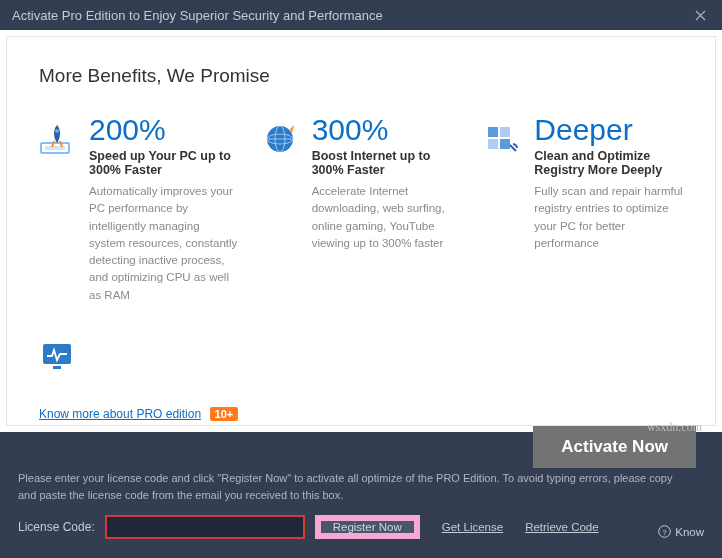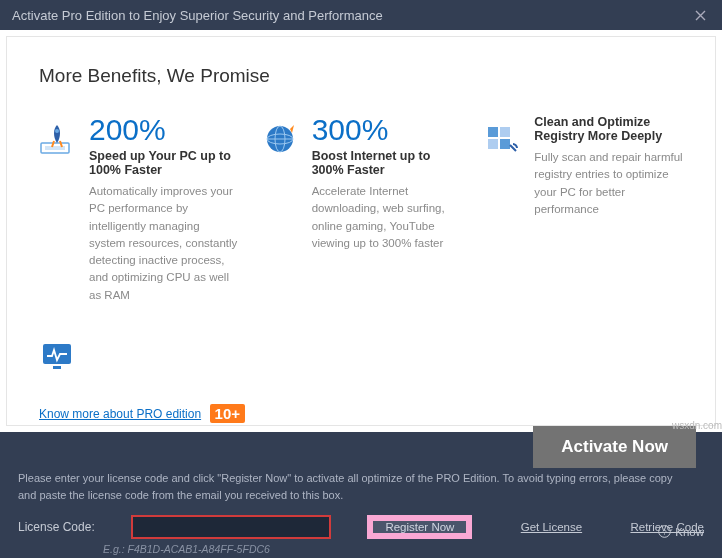--- a/index.html
+++ b/index.html
@@ -16,34 +16,34 @@
     .benefits { display: grid; grid-template-columns: 1fr 1fr 1fr; column-gap: 24px; row-gap: 28px; }
     .benefit { display: flex; gap: 14px; }
     .benefit-icon { width: 36px; height: 36px; flex-shrink: 0; margin-top: 6px; }
     .benefit-body { flex: 1; }
     .benefit-title { font-size: 30px; color: #0b6fc7; font-weight: 300; line-height: 1; margin-bottom: 4px; }
     .benefit-sub { font-size: 12.5px; color: #333; font-weight: 600; margin-bottom: 6px; }
     .benefit-desc { font-size: 11.5px; color: #8a8a8a; line-height: 1.5; }
     
     .know-more-row { margin-top: 30px; }
     .know-more { font-size: 12px; color: #0b6fc7; text-decoration: underline; cursor: pointer; }
-    .badge { display: inline-block; background: #ff7a1a; color: #fff; font-size: 15px; padding: 1px 5px; border-radius: 2px; margin-left: 4px; vertical-align: middle; font-weight: 600; }
+    .badge { display: inline-block; background: #ff7a1a; color: #fff; font-size: 11px; padding: 1px 5px; border-radius: 2px; margin-left: 4px; vertical-align: middle; font-weight: 600; }
     
     .footer { background: #333e53; color: #c5cad4; padding: 10px 18px 14px 18px; height: 132px; position: relative; }
     .activate-btn { position: absolute; top: -6px; right: 26px; background: #737373; color: #fff; border: none; padding: 11px 28px; font-size: 17px; font-weight: 600; cursor: pointer; }
     .footer-instr { font-size: 11px; line-height: 1.5; margin-top: 28px; color: #aeb5c4; max-width: 660px; }
-    .license-row { display: flex; align-items: center; gap: 10px; margin-top: 12px; justify-content: space-between; }
+    .license-row { display: flex; align-items: center; gap: 10px; margin-top: 12px; }
     .license-label { font-size: 12px; color: #c5cad4; }
     .license-input { width: 200px; height: 24px; background: #1e2838; border: 2px solid #d13b3b; color: #fff; padding: 0 6px; font-size: 12px; }
     .register-btn { height: 24px; background: #4a556b; border: 6px solid #f9a8d4; color: #d0d5e0; padding: 0 12px; font-size: 11.5px; cursor: pointer; }
     .footer-link { font-size: 11.5px; color: #c5cad4; text-decoration: underline; cursor: pointer; margin-left: 12px; }
     .help-icon { position: absolute; right: 18px; bottom: 26px; display: flex; align-items: center; gap: 4px; font-size: 11.5px; color: #c5cad4; cursor: pointer; }
     .example-row { font-size: 10.5px; color: #8992a4; font-style: italic; margin-top: 4px; margin-left: 85px; }
     
-    .watermark { position: absolute; right: 0; top: 420px; font-size: 10px; color: #bbb; writing-mode: horizontal-tb; transform: none; }
+    .watermark { position: absolute; right: 20px; top: 420px; font-size: 12px; color: #bbb; writing-mode: horizontal-tb; transform: none; font-family: Liberation Serif, serif; }
   </style>
 </head>
 <body>
 
 <div class="titlebar">
   <span class="titlebar-text">Activate Pro Edition to Enjoy Superior Security and Performance</span>
   <div class="close-btn">
     <svg width="11" height="11" viewBox="0 0 11 11">
         <path d="M1 1 L10 10 M10 1 L1 10" stroke="#aab" stroke-width="1.4" fill="none"></path>
       </svg>
@@ -60,21 +60,21 @@
         <svg viewBox="0 0 36 36">
             <rect x="2" y="22" width="28" height="10" rx="1" fill="none" stroke="#6aa9e4" stroke-width="1.5"></rect>
             <rect x="6" y="25" width="20" height="4" fill="#6aa9e4" opacity=".3"></rect>
             <path d="M18 4 C22 8 22 16 18 22 C14 16 14 8 18 4 Z" fill="#2d5fa8"></path>
             <circle cx="18" cy="10" r="2" fill="#6aa9e4"></circle>
             <path d="M15 20 L13 26 M21 20 L23 26" stroke="#ff8a1f" stroke-width="2"></path>
           </svg>
       </div>
       <div class="benefit-body">
         <div class="benefit-title">200%</div>
-        <div class="benefit-sub">Speed up Your PC up to 100% Faster</div>
+        <div class="benefit-sub">Speed up Your PC up to 300% Faster</div>
         <div class="benefit-desc">Automatically improves your PC performance by intelligently managing system resources, constantly detecting inactive process, and optimizing CPU as well as RAM</div>
       </div>
     </div>
 
     <div class="benefit">
       <div class="benefit-icon">
         <svg viewBox="0 0 36 36">
             <circle cx="18" cy="18" r="13" fill="#2d7ac7"></circle>
             <ellipse cx="18" cy="18" rx="13" ry="5" fill="none" stroke="#9cc8f0" stroke-width="1"></ellipse>
             <ellipse cx="18" cy="18" rx="5" ry="13" fill="none" stroke="#9cc8f0" stroke-width="1"></ellipse>
@@ -93,20 +93,21 @@
       <div class="benefit-icon">
         <svg viewBox="0 0 36 36">
             <rect x="4" y="6" width="10" height="10" fill="#5a9bd8"></rect>
             <rect x="16" y="6" width="10" height="10" fill="#aecdf0"></rect>
             <rect x="4" y="18" width="10" height="10" fill="#aecdf0"></rect>
             <rect x="16" y="18" width="10" height="10" fill="#5a9bd8"></rect>
             <path d="M26 24 L32 30 M29 23 C31 23 33 25 33 27" stroke="#2d5fa8" stroke-width="2" fill="none"></path>
           </svg>
       </div>
       <div class="benefit-body">
+        <div class="benefit-title">Deeper</div>
         <div class="benefit-sub">Clean and Optimize Registry More Deeply</div>
         <div class="benefit-desc">Fully scan and repair harmful registry entries to optimize your PC for better performance</div>
       </div>
     </div>
 
     <div class="benefit">
       <div class="benefit-icon">
         <svg viewBox="0 0 36 36">
             <rect x="4" y="6" width="28" height="20" rx="2" fill="#2d7ac7"></rect>
             <path d="M8 18 L13 18 L15 12 L18 22 L21 16 L28 16" stroke="#fff" stroke-width="1.8" fill="none"></path>
@@ -129,21 +130,20 @@
   <div class="footer-instr">Please enter your license code and click "Register Now" to activate all optimize of the PRO Edition. To avoid typing errors, please copy and paste the license code from the email you received to this box.</div>
 
   <div class="license-row">
     <span class="license-label">License Code:</span>
     <input class="license-input" type="text" value="" style="">
     <button class="register-btn">Register Now</button>
     <a class="footer-link">Get License</a>
     <a class="footer-link">Retrieve Code</a>
   </div>
 
-  <div class="example-row">E.g.: F4B1D-ACAB1-A84FF-5FDC6</div>
 
   <div class="help-icon">
     <svg width="13" height="13" viewBox="0 0 13 13">
         <circle cx="6.5" cy="6.5" r="5.8" fill="none" stroke="#c5cad4" stroke-width="1"></circle>
         <text x="6.5" y="9.5" text-anchor="middle" font-size="8" fill="#c5cad4">?</text>
       </svg>
     <span>Know</span>
   </div>
 </div>
 

